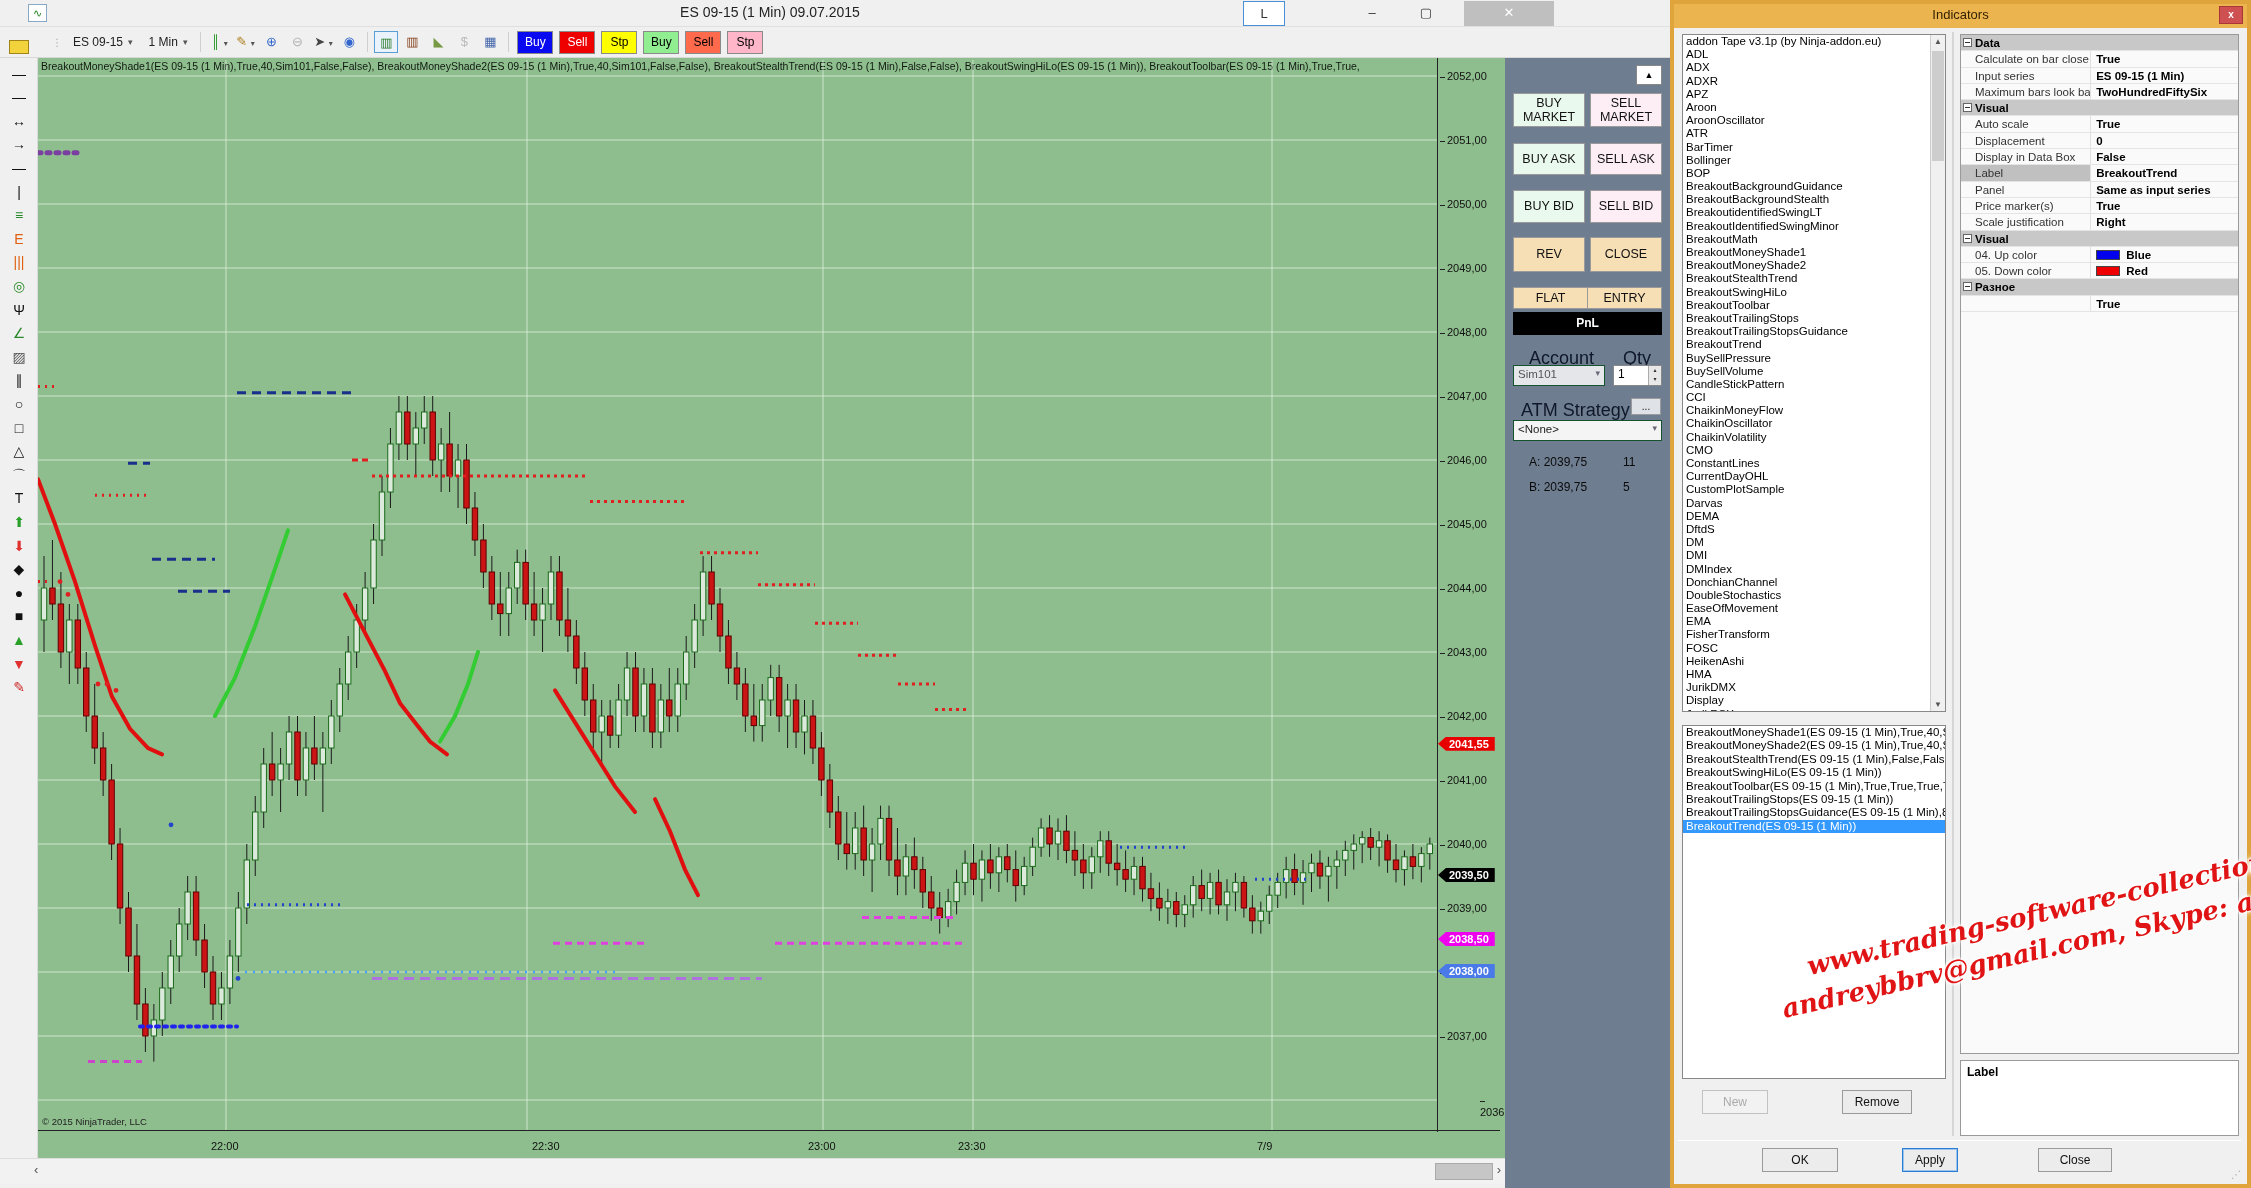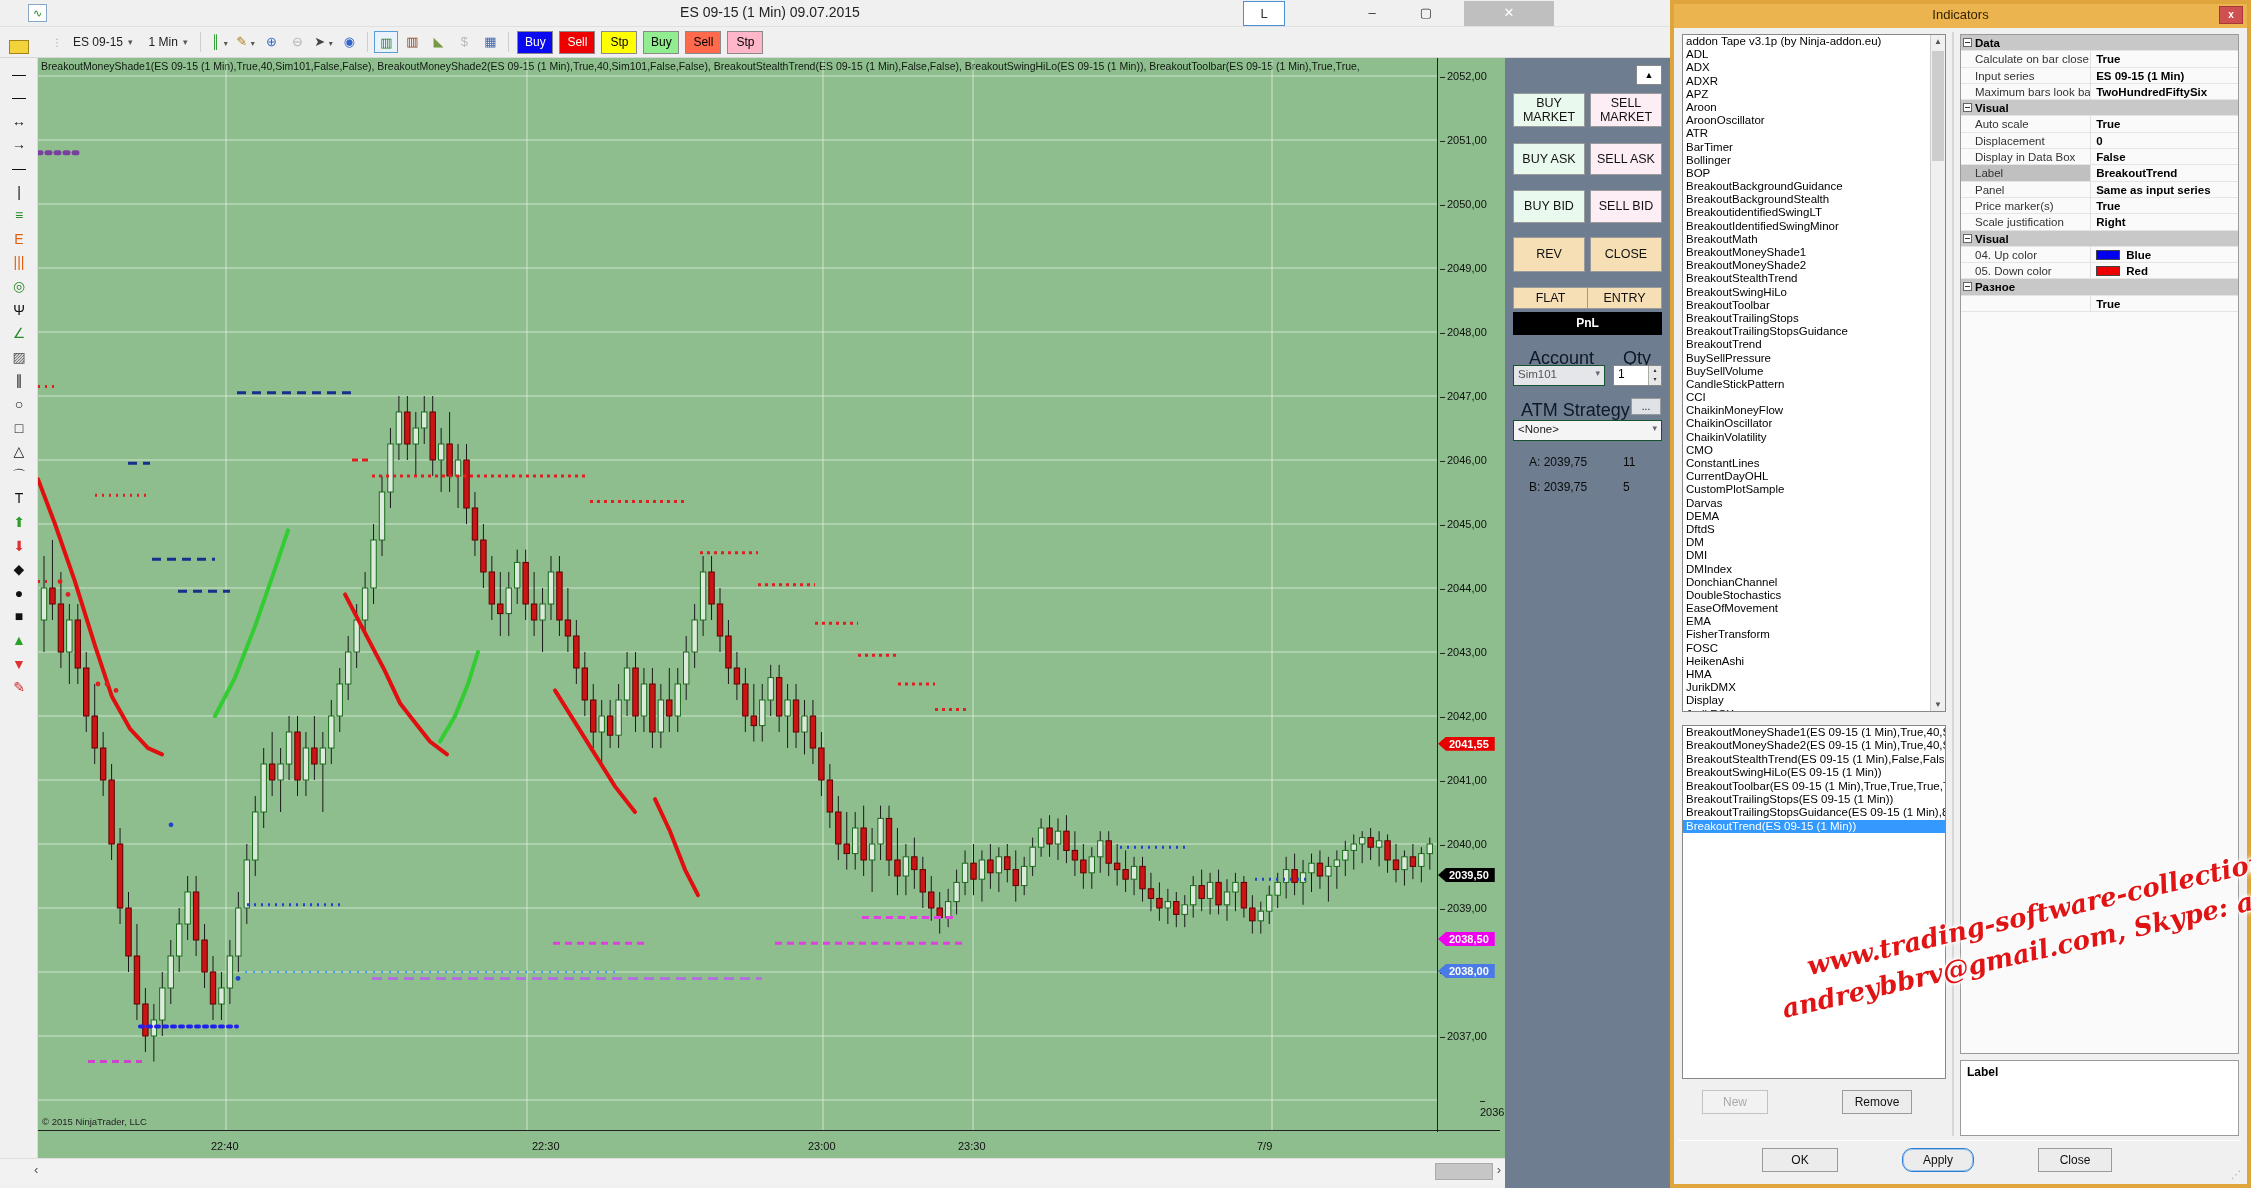--- a/index.html
+++ b/index.html
@@ -584,21 +584,21 @@
         <div class="px-label" style="top: 844px;">2039,00</div>
         <div class="px-label" style="top: 908px;">2038,00</div>
         <div class="px-label" style="top: 972px;">2037,00</div>
         <div class="px-label" style="top: 1036px; margin-left: 40px;">2036,00</div>
         <div class="px-marker" style="top: 678.8px; background: rgb(232, 0, 0);">2041,55</div>
         <div class="px-marker" style="top: 810px; background: rgb(0, 0, 0);">2039,50</div>
         <div class="px-marker" style="top: 874px; background: rgb(238, 0, 238);">2038,50</div>
         <div class="px-marker" style="top: 906px; background: rgb(74, 122, 232);">2038,00</div>
       </div>
     <div id="t-labels">
-        <div class="t-label" style="left: 173px;">22:40</div>
+        <div class="t-label" style="left: 173px;">22:00</div>
         <div class="t-label" style="left: 474px; margin-left: 20px;">22:30</div>
         <div class="t-label" style="left: 770px;">23:00</div>
         <div class="t-label" style="left: 920px;">23:30</div>
         <div class="t-label" style="left: 1219px;">7/9</div>
       </div>
     <div id="copyright">© 2015 NinjaTrader, LLC</div>
   </div>
 
   <div id="hscroll">
     <span class="arr" style="left:34px;">‹</span>
@@ -792,21 +792,21 @@
         <div class="pg-row">
           <div class="pg-lab"></div>
           <div class="pg-val">True</div>
         </div>
       </div>
     <div id="label-box">
       <div class="bt">Label</div>
     </div>
     <div id="dlg-sep"></div>
     <div class="dlg-btn" style="left:88px;top:1120px;width:76px;">OK</div>
-    <div class="dlg-btn primary" style="left:228px;top:1120px;width:72px;border-radius:10px;">Apply</div>
+    <div class="dlg-btn primary" style="left:228px;top:1120px;width:56px;">Apply</div>
     <div class="dlg-btn" style="left:364px;top:1120px;width:74px;">Close</div>
     <div id="resize-grip">⋰</div>
     <div id="watermark">
       <div>www.trading-software-collection.com</div>
       <div class="wl2">andreybbrv@gmail.com, Skype: andreybbrv</div>
     </div>
   </div>
 </div>
 
 </body></html>

